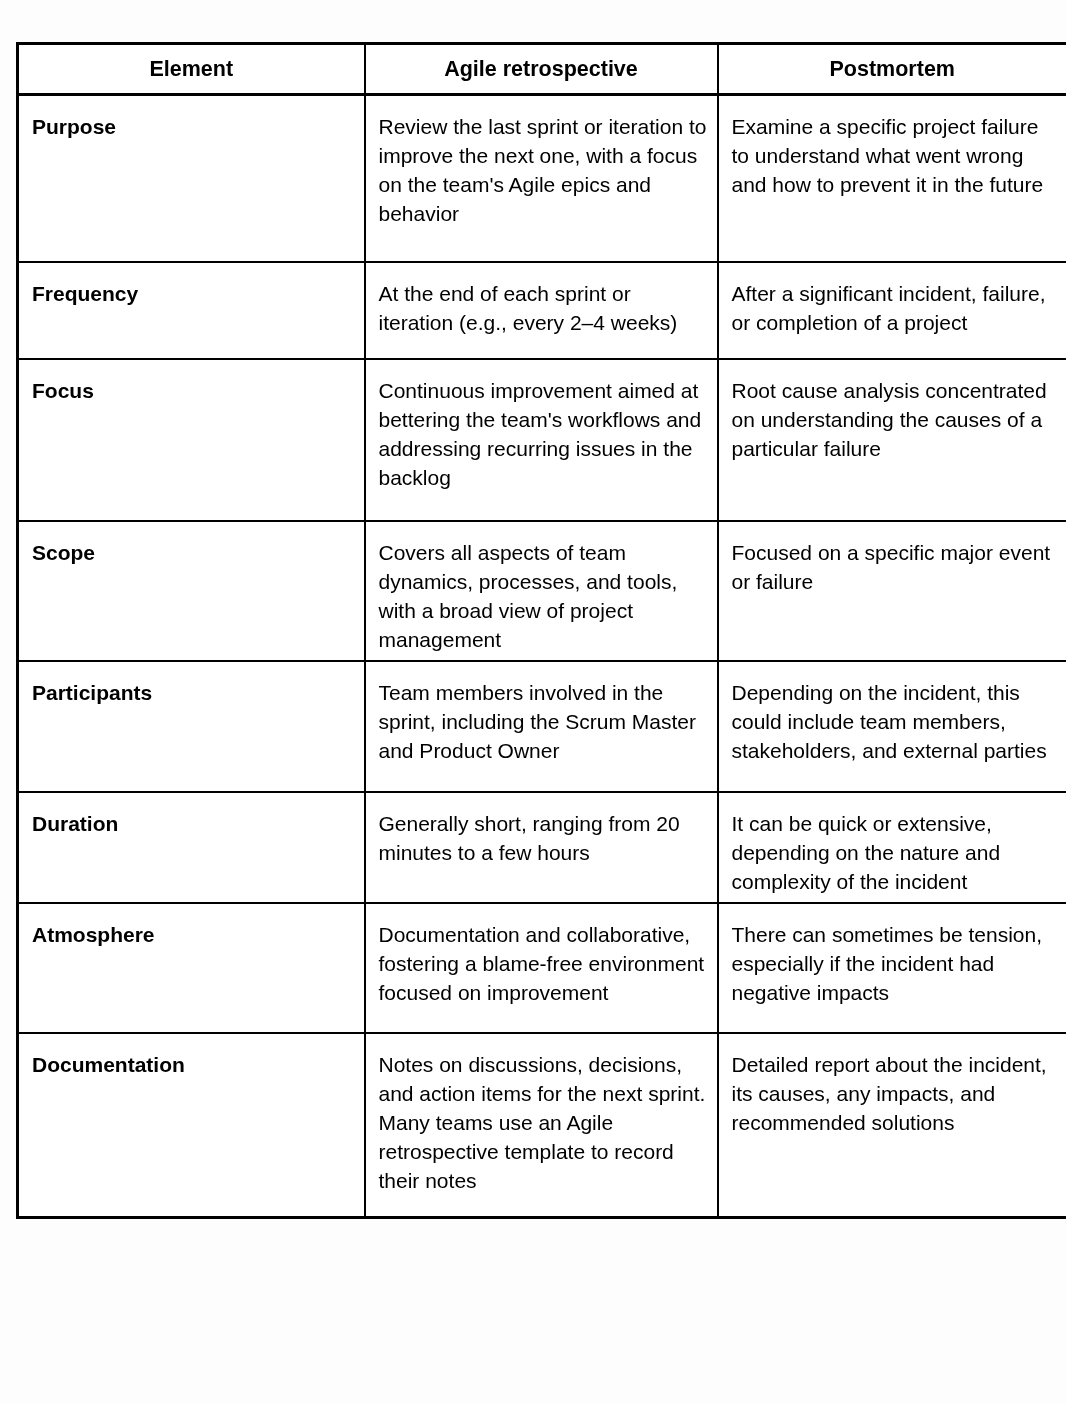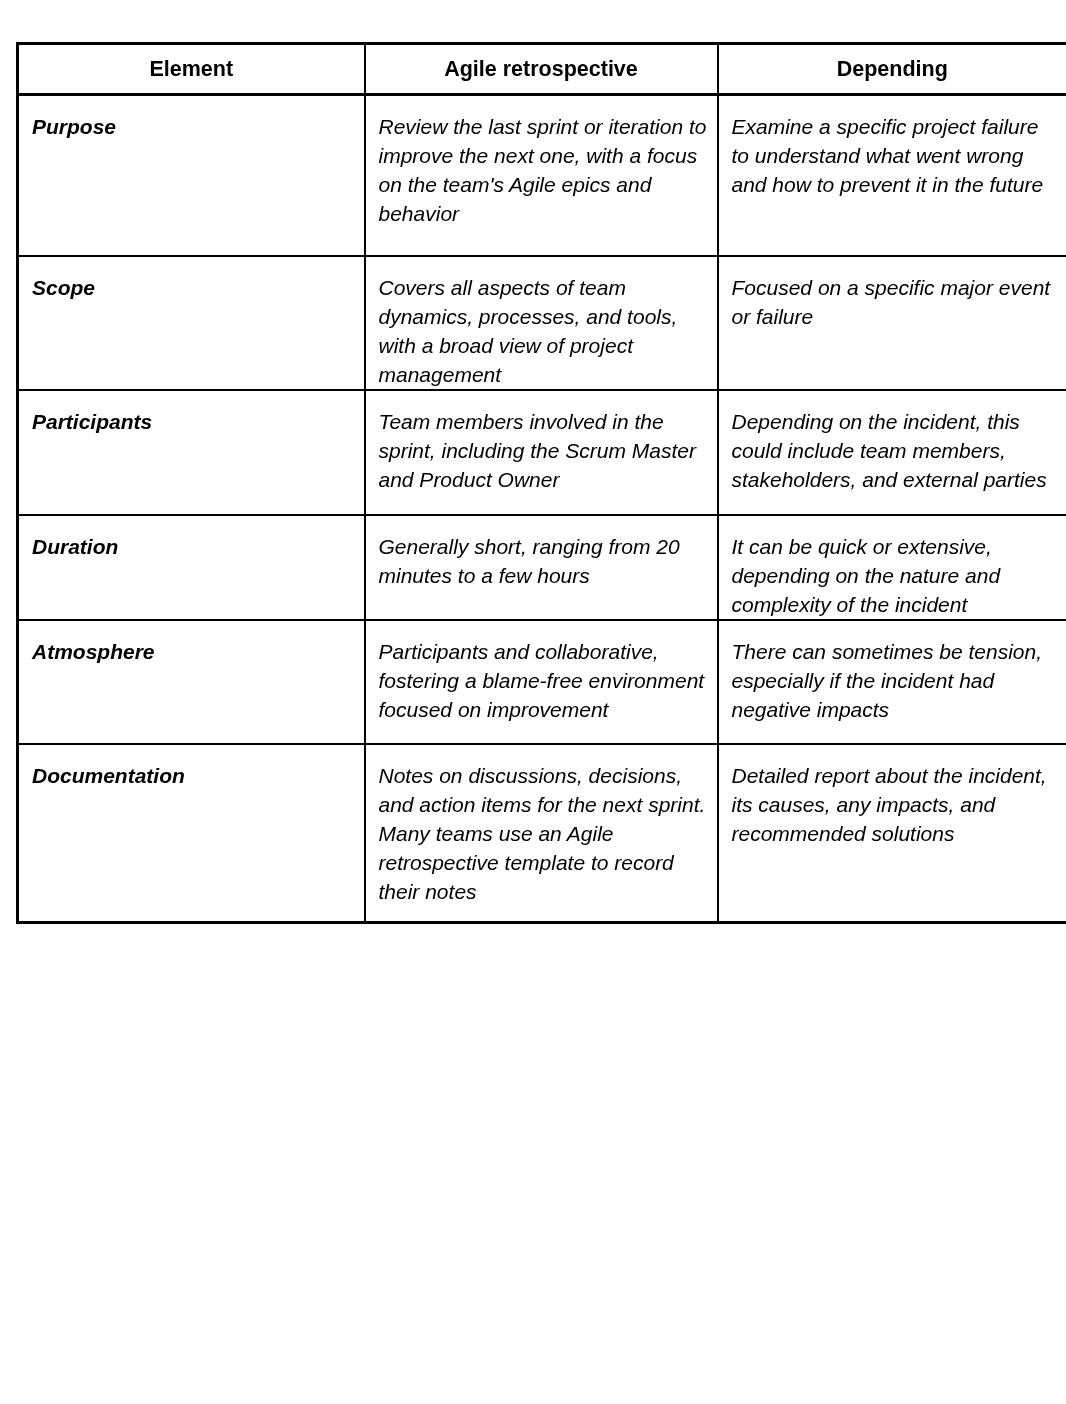--- a/index.html
+++ b/index.html
@@ -43,22 +43,21 @@
   thead th {
     font-weight: bold;
     text-align: center;
     vertical-align: middle;
     height: 44px;
     padding: 2px 6px;
     border-bottom: 3px solid #000;
     font-size: 21.5px;
   }
   td {
-    padding: 16px 10px 0 13px;
-    font-style: italic;
+    padding: 16px 10px 6px 13px;
   }
   td.element {
     font-weight: bold;
   }
   
   tr.r0 td { height: 143px; }
   tr.r1 td { height: 73px;  }
   tr.r2 td { height: 138px; }
   tr.r3 td { height: 106px; }
   tr.r4 td { height: 107px; }
@@ -74,47 +73,57 @@
   <table class="comparison">
     <colgroup>
       <col class="c-element">
       <col class="c-agile">
       <col class="c-post">
     </colgroup>
     <thead>
       <tr>
         <th>Element</th>
         <th>Agile retrospective</th>
-        <th>Depending</th>
+        <th>Postmortem</th>
       </tr>
     </thead>
     <tbody>
       <tr class="r0">
         <td class="element">Purpose</td>
         <td>Review the last sprint or iteration to improve the next one, with a focus on the team's Agile epics and behavior</td>
         <td>Examine a specific project failure to understand what went wrong and how to prevent it in the future</td>
+      </tr>
+      <tr class="r1">
+        <td class="element">Frequency</td>
+        <td>At the end of each sprint or iteration (e.g., every 2–4 weeks)</td>
+        <td>After a significant incident, failure, or completion of a project</td>
+      </tr>
+      <tr class="r2">
+        <td class="element">Focus</td>
+        <td>Continuous improvement aimed at bettering the team's workflows and addressing recurring issues in the backlog</td>
+        <td>Root cause analysis concentrated on understanding the causes of a particular failure</td>
       </tr>
       <tr class="r3">
         <td class="element">Scope</td>
         <td>Covers all aspects of team dynamics, processes, and tools, with a broad view of project management</td>
         <td>Focused on a specific major event or failure</td>
       </tr>
       <tr class="r4">
         <td class="element">Participants</td>
         <td>Team members involved in the sprint, including the Scrum Master and Product Owner</td>
         <td>Depending on the incident, this could include team members, stakeholders, and external parties</td>
       </tr>
       <tr class="r5">
         <td class="element">Duration</td>
         <td>Generally short, ranging from 20 minutes to a few hours</td>
         <td>It can be quick or extensive, depending on the nature and complexity of the incident</td>
       </tr>
       <tr class="r7">
         <td class="element">Atmosphere</td>
-        <td>Participants and collaborative, fostering a blame-free environment focused on improvement</td>
+        <td>Documentation and collaborative, fostering a blame-free environment focused on improvement</td>
         <td>There can sometimes be tension, especially if the incident had negative impacts</td>
       </tr>
       <tr class="r8">
         <td class="element">Documentation</td>
         <td>Notes on discussions, decisions, and action items for the next sprint. Many teams use an Agile retrospective template to record their notes</td>
         <td>Detailed report about the incident, its causes, any impacts, and recommended solutions</td>
       </tr>
     </tbody>
   </table>
 </div>

